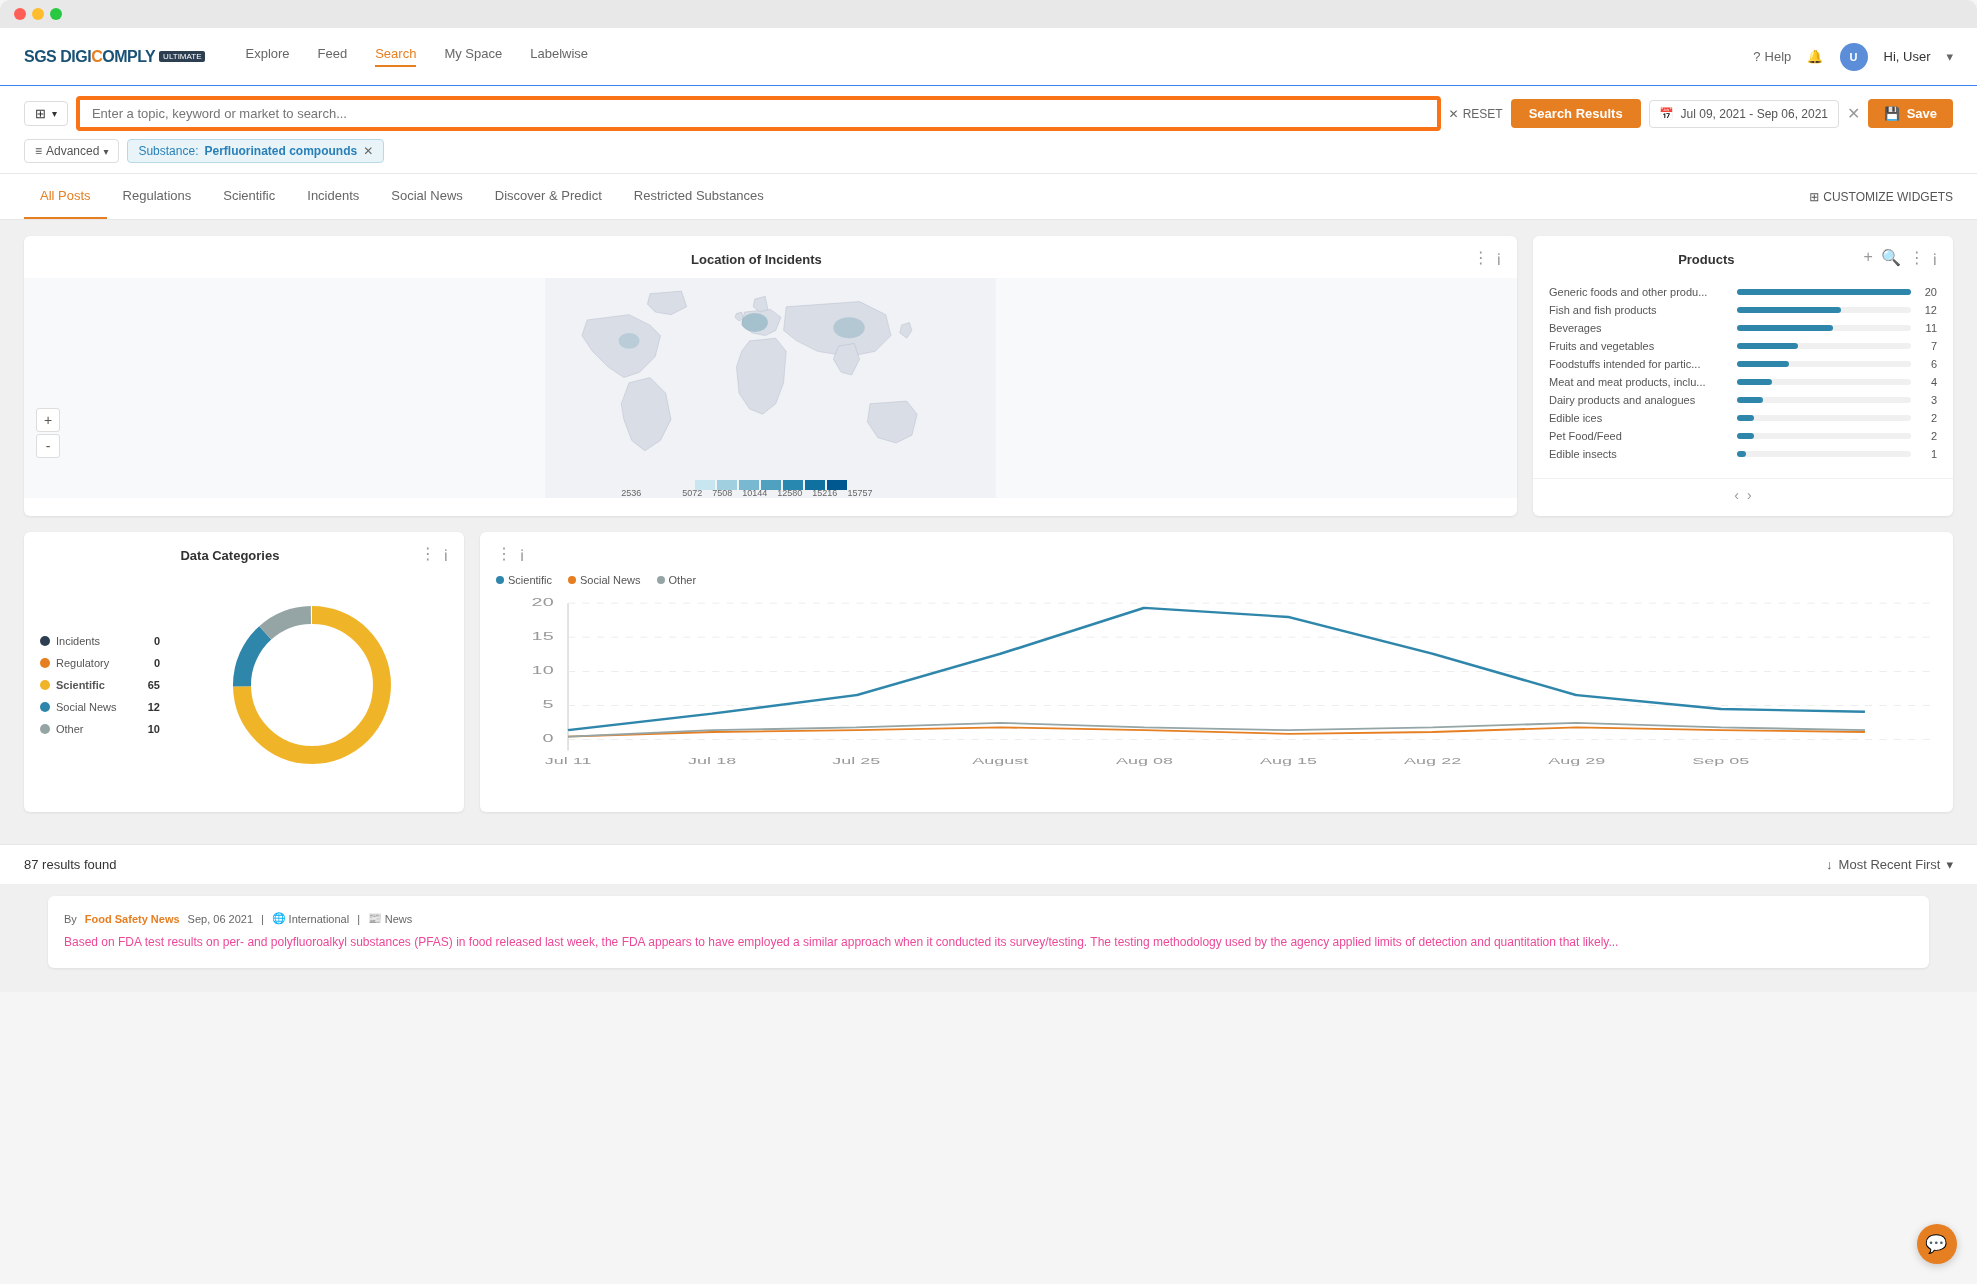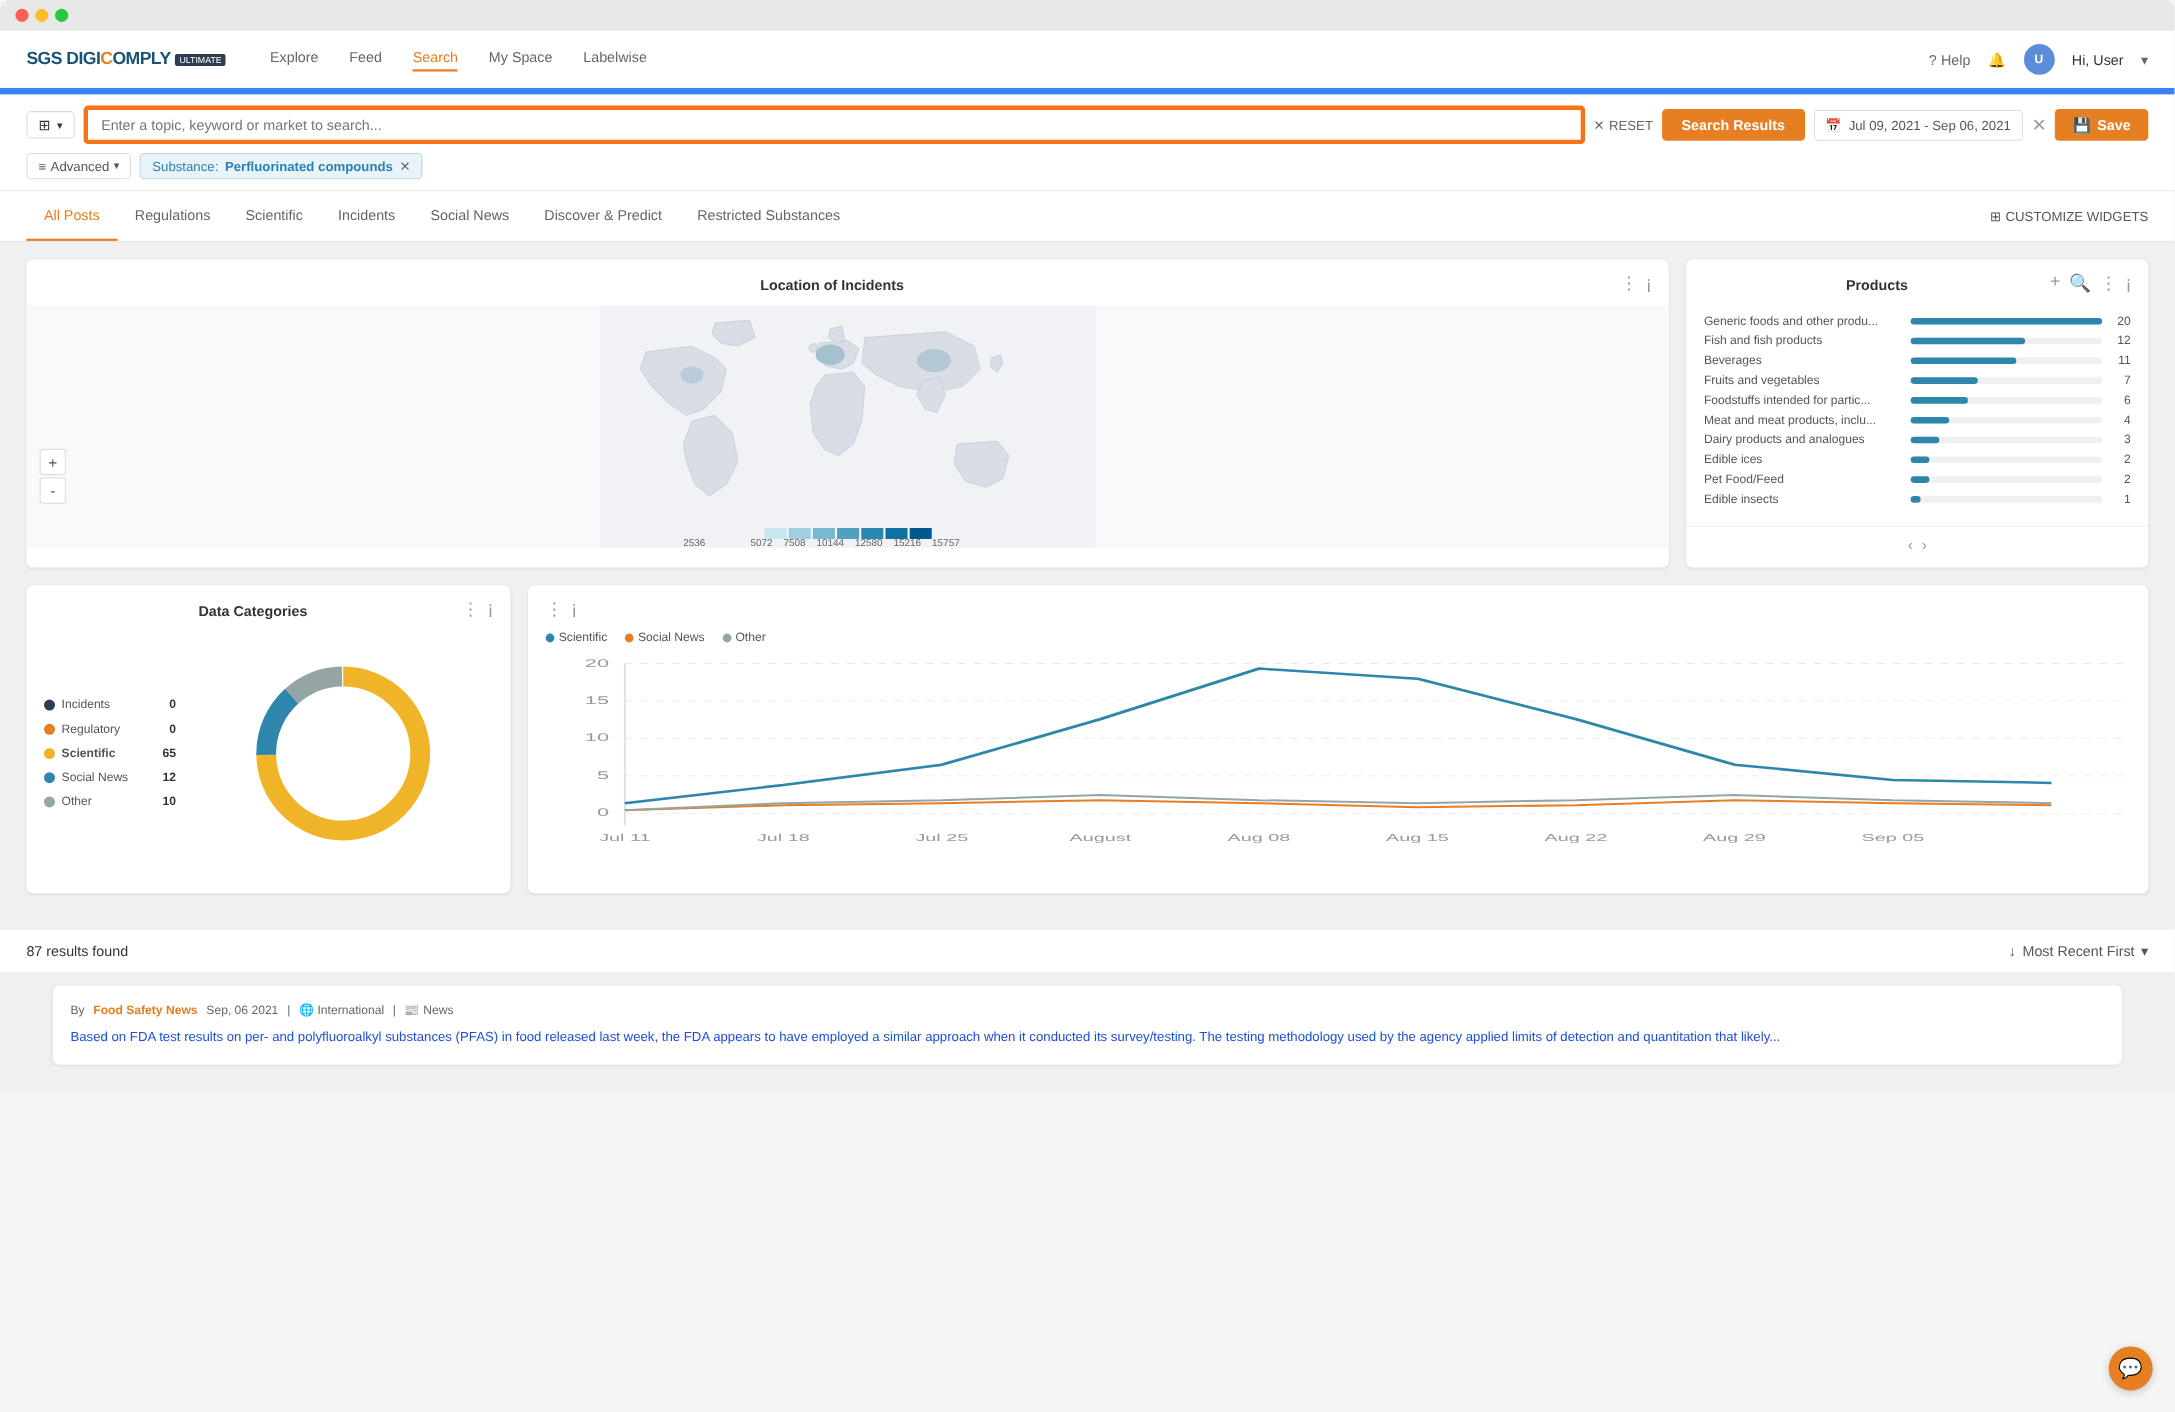--- a/index.html
+++ b/index.html
@@ -6,21 +6,21 @@
     body { font-family: -apple-system, BlinkMacSystemFont, 'Segoe UI', Arial, sans-serif; background: #f5f5f5; font-size: 13px; color: #333; }
 
     
     .mac-bar { background: #e8e8e8; height: 28px; display: flex; align-items: center; padding: 0 14px; border-radius: 10px 10px 0 0; }
     .mac-btn { width: 12px; height: 12px; border-radius: 50%; margin-right: 6px; }
     .mac-btn.close { background: #ff5f57; }
     .mac-btn.min { background: #ffbd2e; }
     .mac-btn.max { background: #28c940; }
 
     
-    .top-nav { background: #fff; height: 58px; display: flex; align-items: center; padding: 0 24px; border-bottom: 6px solid #3b82f6; }
+    .top-nav { background: #fff; height: 58px; display: flex; align-items: center; padding: 0 24px; border-bottom: 1px solid #3b82f6; }
     .logo { display: flex; align-items: center; margin-right: 40px; }
     .logo-text { font-size: 16px; font-weight: 700; color: #1a5276; letter-spacing: -0.5px; }
     .logo-text span { color: #e67e22; }
     .logo-badge { background: #2c3e50; color: #fff; font-size: 8px; padding: 1px 4px; border-radius: 2px; margin-left: 4px; }
     .nav-links { display: flex; gap: 28px; }
     .nav-link { font-size: 13px; color: #666; text-decoration: none; cursor: pointer; padding-bottom: 4px; }
     .nav-link.active { color: #e67e22; border-bottom: 2px solid #e67e22; font-weight: 500; }
     .nav-right { margin-left: auto; display: flex; align-items: center; gap: 16px; }
     .user-avatar { width: 28px; height: 28px; border-radius: 50%; background: #5b8dd9; color: #fff; display: flex; align-items: center; justify-content: center; font-size: 11px; font-weight: 600; }
     .user-label { font-size: 13px; color: #333; cursor: pointer; }
@@ -96,21 +96,21 @@
     .results-bar { background: #fff; padding: 12px 24px; border-top: 1px solid #e8e8e8; display: flex; align-items: center; }
     .results-count { font-size: 13px; color: #333; }
     .sort-btn { margin-left: auto; display: flex; align-items: center; gap: 6px; font-size: 13px; color: #555; cursor: pointer; }
 
     
     .result-card { background: #fff; margin: 0 24px; border-radius: 6px; box-shadow: 0 1px 3px rgba(0,0,0,0.08); padding: 16px; }
     .result-title { font-size: 15px; font-weight: 600; color: #333; margin-bottom: 6px; }
     .result-meta { display: flex; align-items: center; gap: 8px; font-size: 11px; color: #666; margin-bottom: 8px; }
     .result-source { color: #e67e22; font-weight: 600; }
     .result-tag { display: flex; align-items: center; gap: 3px; }
-    .result-excerpt { font-size: 12px; color: #1d4ed8; line-height: 1.6; }
+    .result-excerpt { font-size: 12px; color: #ec4899; line-height: 1.6; }
 
     
     .chat-bubble { position: fixed; bottom: 20px; right: 20px; width: 40px; height: 40px; background: #e67e22; border-radius: 50%; display: flex; align-items: center; justify-content: center; color: #fff; font-size: 18px; cursor: pointer; box-shadow: 0 2px 8px rgba(0,0,0,0.2); }
 
     .help-link { display: flex; align-items: center; gap: 4px; font-size: 13px; color: #666; cursor: pointer; }
     .notif-icon { position: relative; cursor: pointer; }
   </style>
 </head>
 <body>
 

